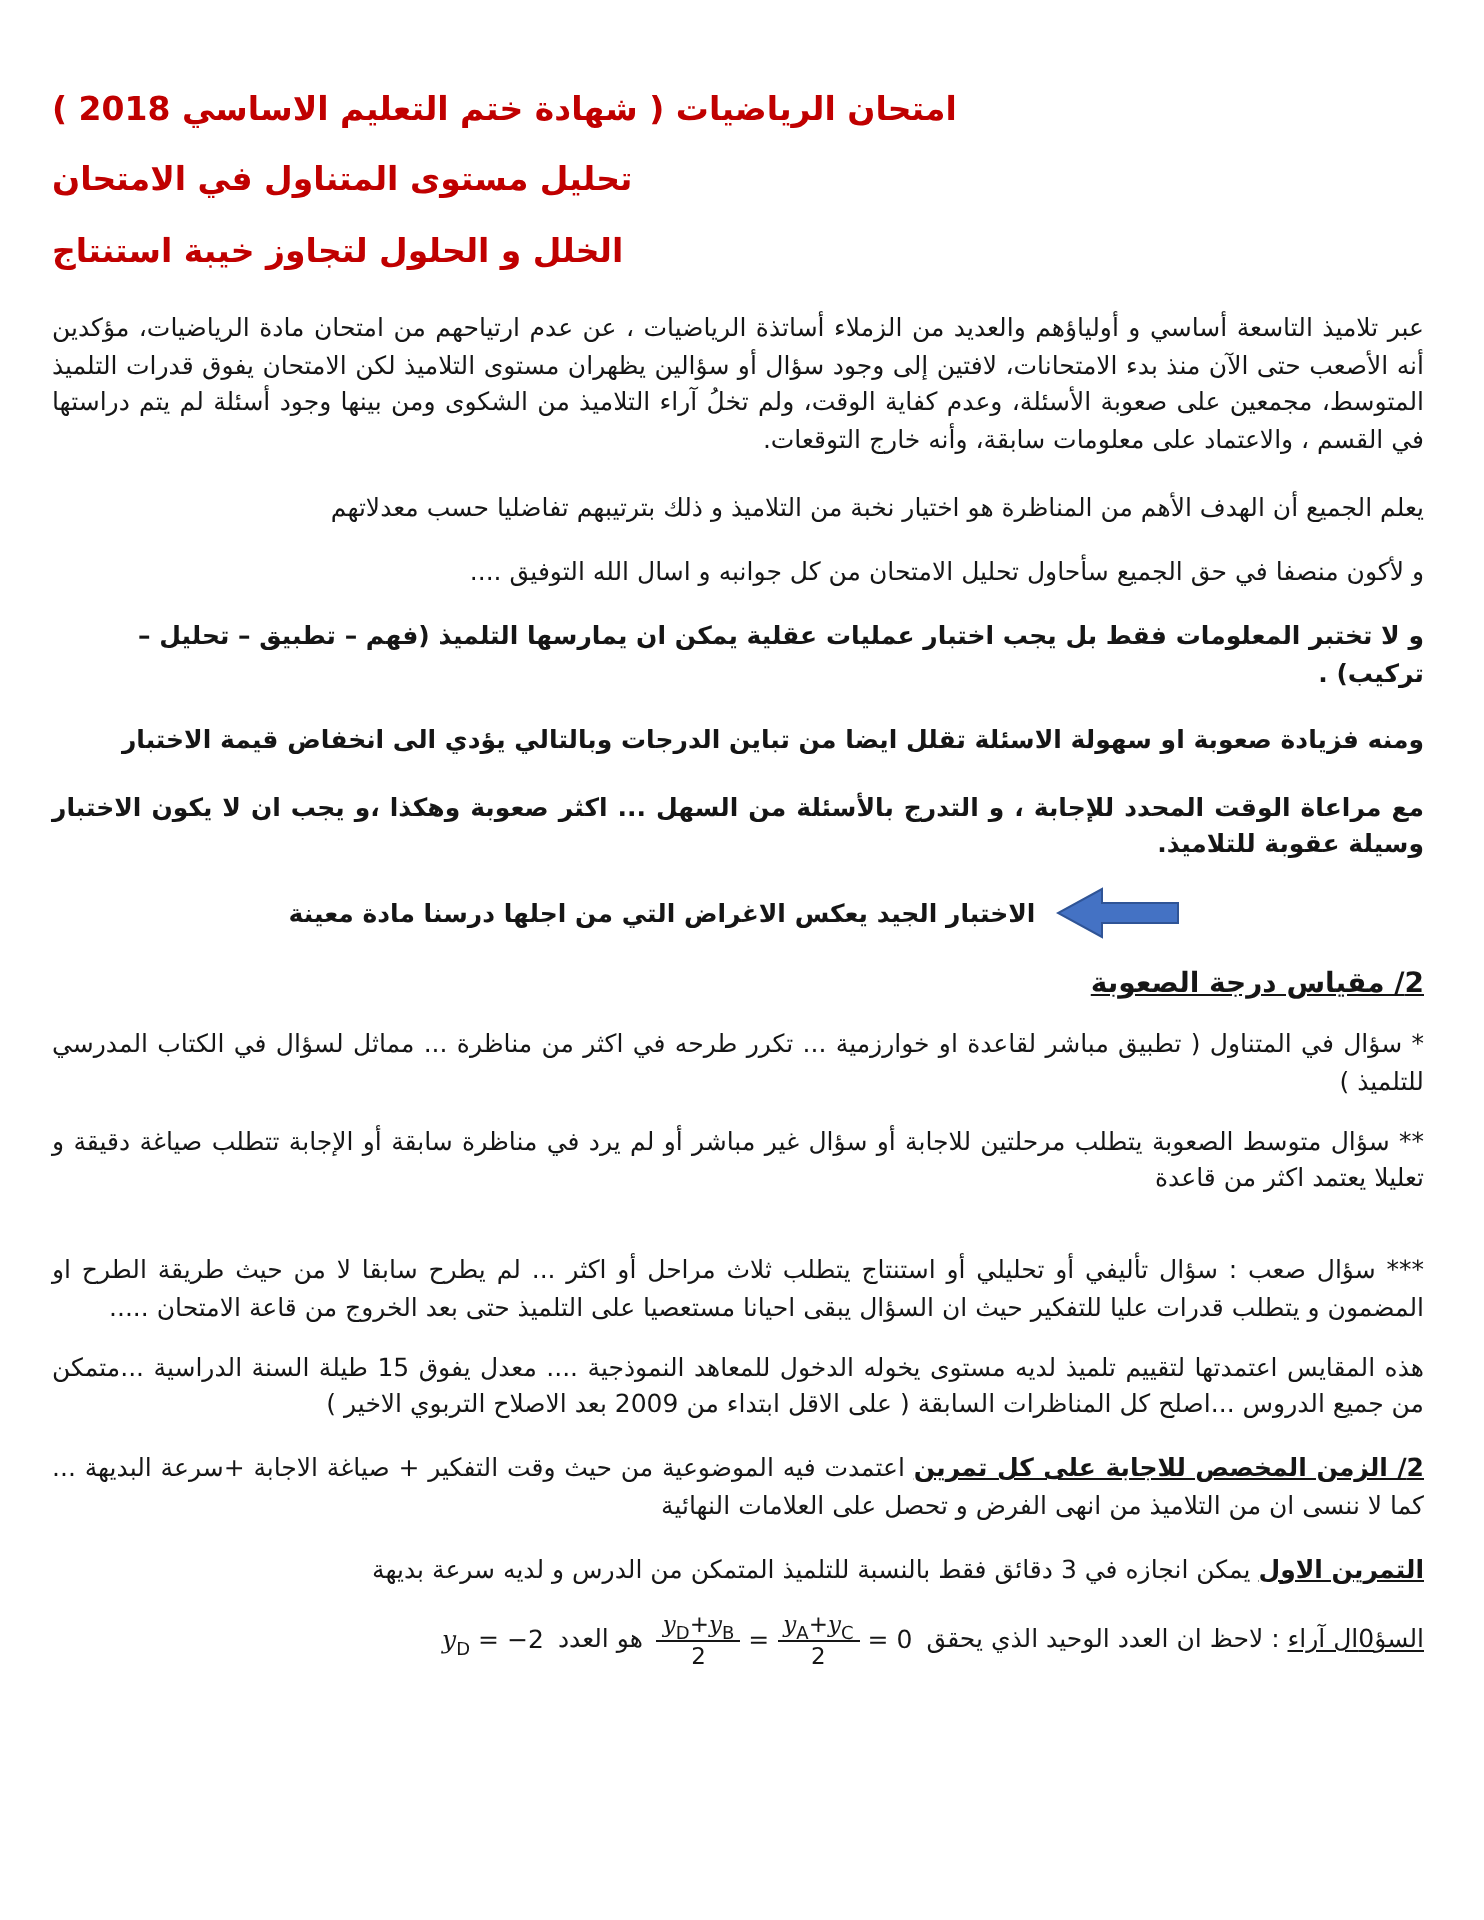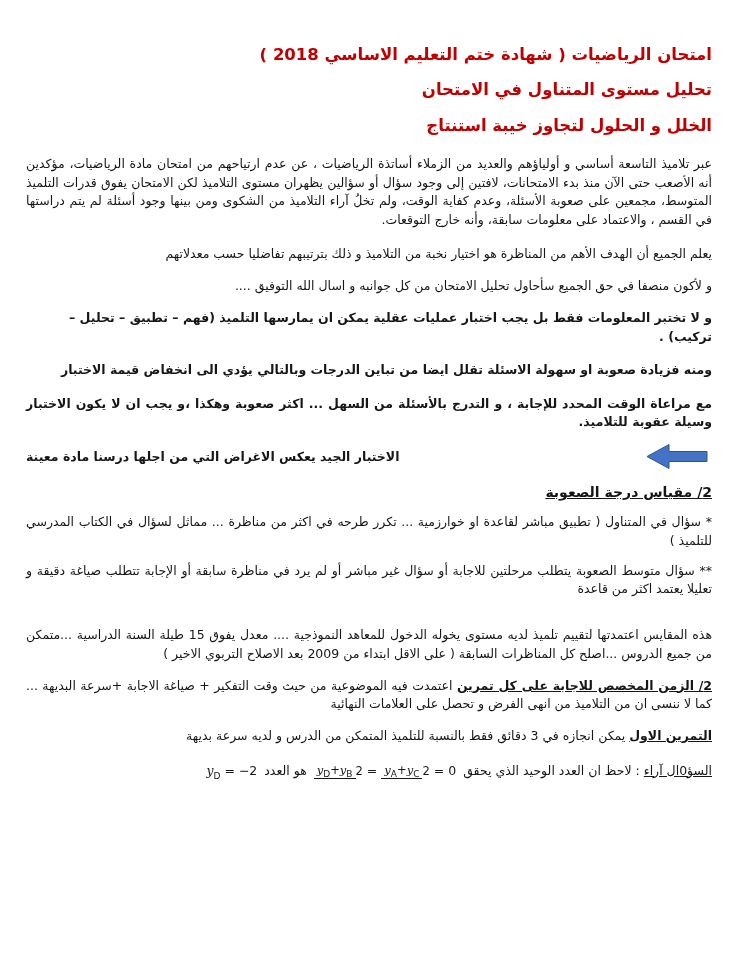--- a/index.html
+++ b/index.html
@@ -1,32 +1,32 @@
 <!DOCTYPE html>
 <html lang="ar" dir="rtl" style="--title-color: #C00000; --arrow-fill: #4472C4; --arrow-stroke: #2F5496;"><head>
 <meta charset="utf-8">
 <style>
   html,body{margin:0;padding:0;width:742px;height:960px;background:#ffffff;overflow:hidden;}
   body{font-family:"DejaVu Sans",sans-serif;color:#161616;}
   .page{direction:rtl;padding:44px 30px 0 26px;box-sizing:border-box;width:742px;height:960px;}
-  .title{ text-align:right;color:var(--title-color,#C00000);font-weight:bold;font-size:16.5px;line-height:1.35;margin:0 0 13px;}
+  .title{ text-align:left;color:var(--title-color,#C00000);font-weight:bold;font-size:16.5px;line-height:1.35;margin:0 0 13px;}
   p{margin:0 0 12px;font-size:12.5px;line-height:1.5;text-align:right;}
   .justify{text-align:justify;}
   .b{font-weight:bold;}
   .u{text-decoration:underline;}
   .heading{font-weight:bold;font-size:14px;text-decoration:underline;margin-bottom:10px;}
   .lbl{font-weight:bold;text-decoration:underline;}
   .center2{text-align:justify;}
-  .arrow-row{display:flex;align-items:center;gap:10px;justify-content:space-between;margin:0 4px 12px 0;font-weight:bold;font-size:12.5px;}
+  .arrow-row{display:flex;align-items:center;gap:10px;justify-content:center;margin:0 4px 12px 0;font-weight:bold;font-size:12.5px;}
   .arrow-row svg{flex:0 0 auto;display:block;}
   .arrow-row polygon{stroke:var(--arrow-stroke,#2F5496);stroke-width:1;}
   .math{direction:ltr;unicode-bidi:isolate;display:inline-flex;align-items:center;gap:4px;vertical-align:middle;margin:0 3px;font-size:12.5px;}
   .math i{font-style:italic;font-family:"DejaVu Serif",serif;}
   .math sub{font-size:9px;line-height:0;}
-  .frac{display:inline-flex;align-items:center;line-height:1.1;font-size:11.5px;}
+  .frac{display:inline-flex;flex-direction:column;align-items:center;line-height:1.1;font-size:11.5px;}
   .frac .num{border-bottom:1px solid #161616;padding:0 3px 1px;white-space:nowrap;}
   .frac .den{padding-top:1px;}
   .q-line{line-height:2.1;}
 </style>
 </head>
 <body>
 
 <div class="page">
 
   <div class="title">امتحان الرياضيات ( شهادة ختم التعليم الاساسي 2018 )</div>
@@ -51,20 +51,21 @@
     </svg>
     <span>الاختبار الجيد يعكس الاغراض التي من اجلها درسنا مادة معينة</span>
   </div>
 
   <p class="heading">2/ مقياس درجة الصعوبة</p>
 
   <p class="justify" style="margin-bottom:11px">* سؤال في المتناول ( تطبيق مباشر لقاعدة او خوارزمية ... تكرر طرحه في اكثر من مناظرة ... مماثل لسؤال في الكتاب المدرسي للتلميذ )</p>
 
   <p class="justify" style="margin-bottom:27px">** سؤال متوسط الصعوبة يتطلب مرحلتين للاجابة أو سؤال غير مباشر أو لم يرد في مناظرة سابقة أو الإجابة تتطلب صياغة دقيقة و تعليلا يعتمد اكثر من قاعدة</p>
 
+  <p class="justify" style="margin-bottom:11px">*** سؤال صعب : سؤال تأليفي أو تحليلي أو استنتاج يتطلب ثلاث مراحل أو اكثر ... لم يطرح سابقا لا من حيث طريقة الطرح او المضمون و يتطلب قدرات عليا للتفكير حيث ان السؤال يبقى احيانا مستعصيا على التلميذ حتى بعد الخروج من قاعة الامتحان .....</p>
 
   <p class="justify" style="margin-bottom:13px">هذه المقايس اعتمدتها لتقييم تلميذ لديه مستوى يخوله الدخول للمعاهد النموذجية .... معدل يفوق 15 طيلة السنة الدراسية ...متمكن من جميع الدروس ...اصلح كل المناظرات السابقة ( على الاقل ابتداء من 2009 بعد الاصلاح التربوي الاخير )</p>
 
   <p class="center2" style="margin-bottom:13px">
     <span class="lbl">2/ الزمن المخصص للاجابة على كل تمرين</span>
     <span>اعتمدت فيه الموضوعية من حيث وقت التفكير + صياغة الاجابة +سرعة البديهة ... كما لا ننسى ان من التلاميذ من انهى الفرض و تحصل على العلامات النهائية</span>
   </p>
 
   <p style="margin-bottom:12px">
     <span class="lbl">التمرين الاول</span>

